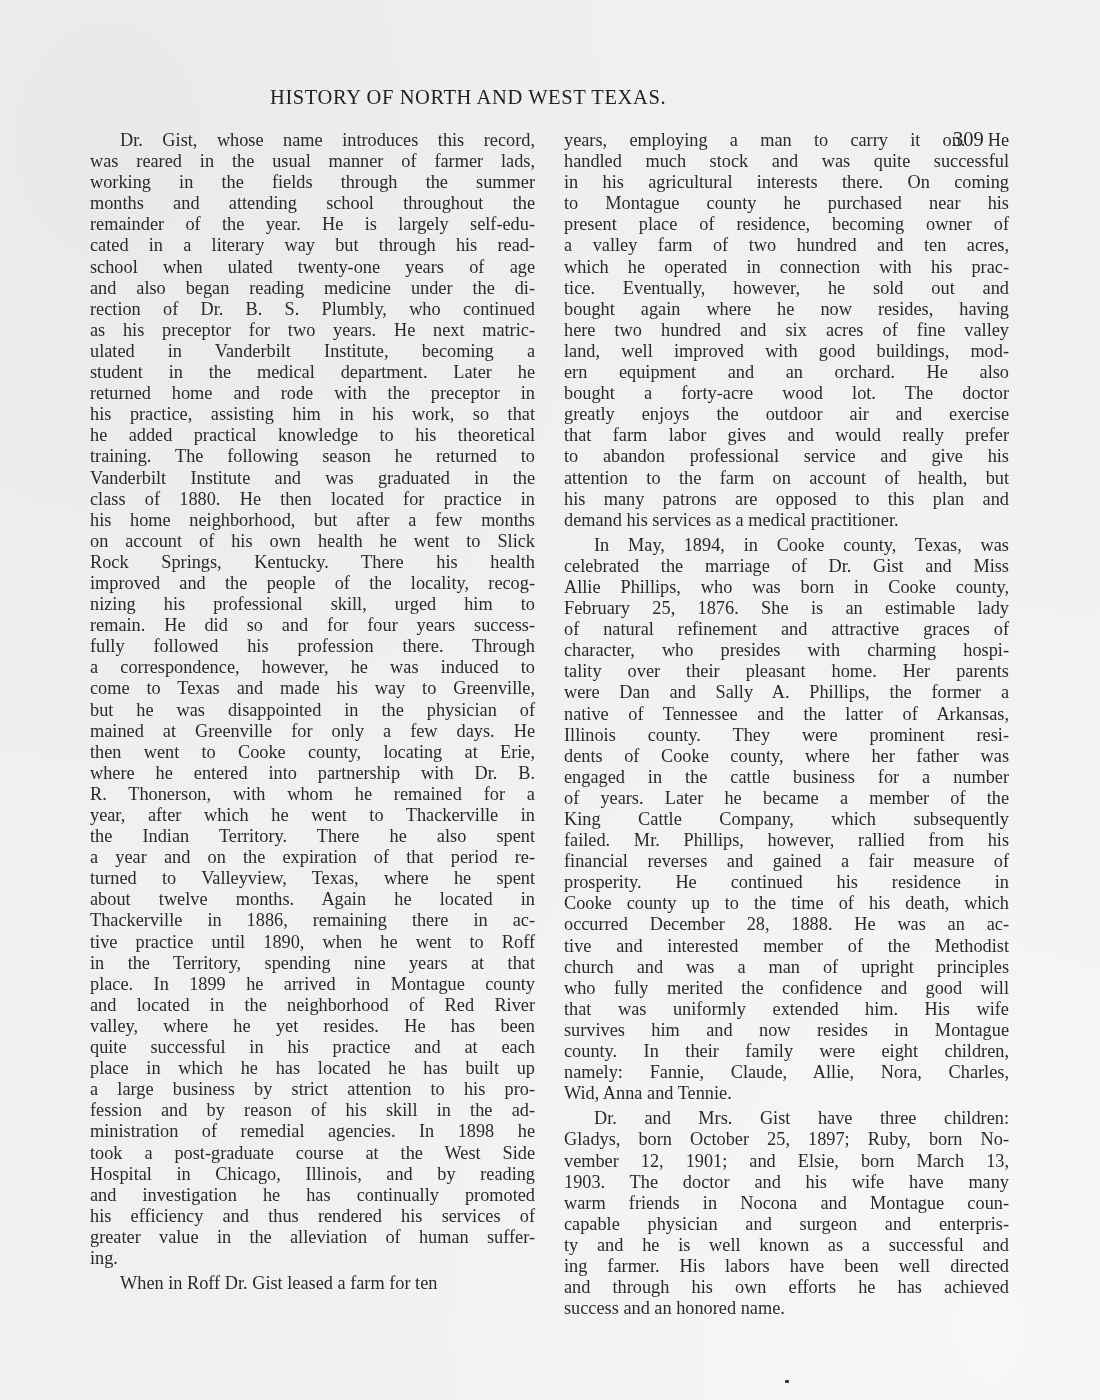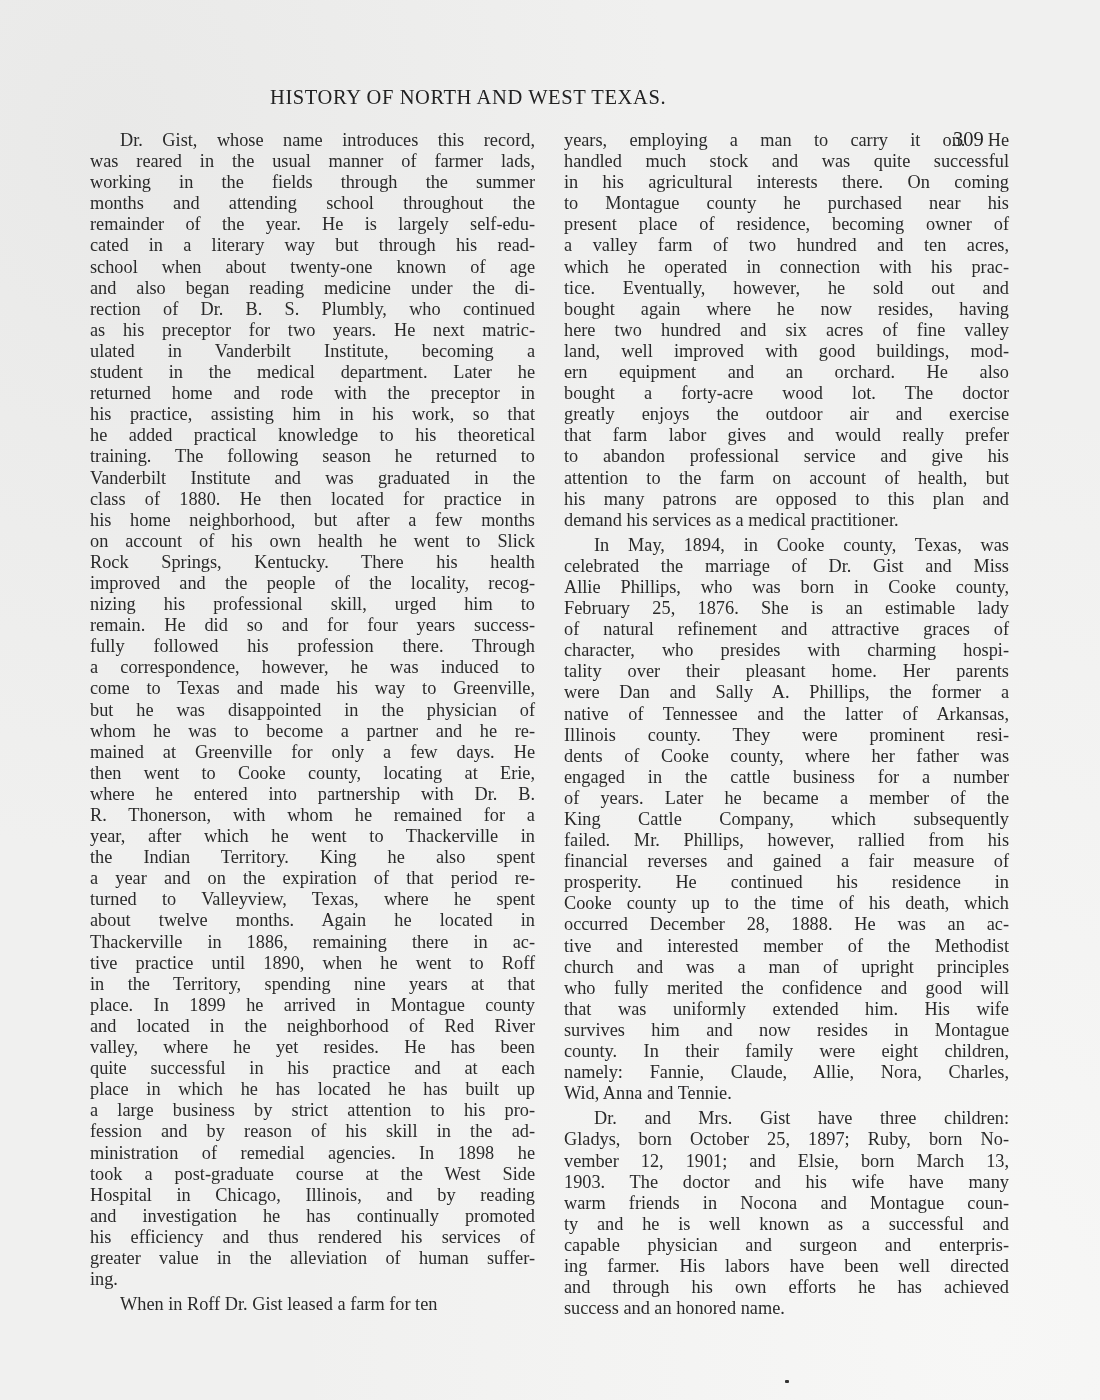--- a/index.html
+++ b/index.html
@@ -93,21 +93,21 @@
   </div>
 
   <div class="column col-left" id="col-left">
       <div class="paragraph">
         <span class="line indent">Dr. Gist, whose name introduces this record,</span>
         <span class="line">was reared in the usual manner of farmer lads,</span>
         <span class="line">working in the fields through the summer</span>
         <span class="line">months and attending school throughout the</span>
         <span class="line">remainder of the year. He is largely self-edu-</span>
         <span class="line">cated in a literary way but through his read-</span>
-        <span class="line">school when about twenty-one known of age</span>
+        <span class="line">school when ulated twenty-one years of age</span>
         <span class="line">and also began reading medicine under the di-</span>
         <span class="line">rection of Dr. B. S. Plumbly, who continued</span>
         <span class="line">as his preceptor for two years. He next matric-</span>
         <span class="line">ulated in Vanderbilt Institute, becoming a</span>
         <span class="line">student in the medical department. Later he</span>
         <span class="line">returned home and rode with the preceptor in</span>
         <span class="line">his practice, assisting him in his work, so that</span>
         <span class="line">he added practical knowledge to his theoretical</span>
         <span class="line">training. The following season he returned to</span>
         <span class="line">Vanderbilt Institute and was graduated in the</span>
@@ -115,27 +115,26 @@
         <span class="line">his home neighborhood, but after a few months</span>
         <span class="line">on account of his own health he went to Slick</span>
         <span class="line">Rock Springs, Kentucky. There his health</span>
         <span class="line">improved and the people of the locality, recog-</span>
         <span class="line">nizing his professional skill, urged him to</span>
         <span class="line">remain. He did so and for four years success-</span>
         <span class="line">fully followed his profession there. Through</span>
         <span class="line">a correspondence, however, he was induced to</span>
         <span class="line">come to Texas and made his way to Greenville,</span>
         <span class="line">but he was disappointed in the physician of</span>
-        <span class="line">whom he was to become a partner and he re-</span>
         <span class="line">mained at Greenville for only a few days. He</span>
         <span class="line">then went to Cooke county, locating at Erie,</span>
         <span class="line">where he entered into partnership with Dr. B.</span>
         <span class="line">R. Thonerson, with whom he remained for a</span>
         <span class="line">year, after which he went to Thackerville in</span>
-        <span class="line">the Indian Territory. King he also spent</span>
+        <span class="line">the Indian Territory. There he also spent</span>
         <span class="line">a year and on the expiration of that period re-</span>
         <span class="line">turned to Valleyview, Texas, where he spent</span>
         <span class="line">about twelve months. Again he located in</span>
         <span class="line">Thackerville in 1886, remaining there in ac-</span>
         <span class="line">tive practice until 1890, when he went to Roff</span>
         <span class="line">in the Territory, spending nine years at that</span>
         <span class="line">place. In 1899 he arrived in Montague county</span>
         <span class="line">and located in the neighborhood of Red River</span>
         <span class="line">valley, where he yet resides. He has been</span>
         <span class="line">quite successful in his practice and at each</span>
@@ -207,22 +206,22 @@
         <span class="line">namely: Fannie, Claude, Allie, Nora, Charles,</span>
         <span class="line last">Wid, Anna and Tennie.</span>
       </div>
       <div class="para-gap"></div>
       <div class="paragraph">
         <span class="line indent">Dr. and Mrs. Gist have three children:</span>
         <span class="line">Gladys, born October 25, 1897; Ruby, born No-</span>
         <span class="line">vember 12, 1901; and Elsie, born March 13,</span>
         <span class="line">1903. The doctor and his wife have many</span>
         <span class="line">warm friends in Nocona and Montague coun-</span>
+        <span class="line">capable physician and surgeon and enterpris-</span>
         <span class="line">ty and he is well known as a successful and</span>
-        <span class="line">capable physician and surgeon and enterpris-</span>
         <span class="line">ing farmer. His labors have been well directed</span>
         <span class="line">and through his own efforts he has achieved</span>
         <span class="line last">success and an honored name.</span>
       </div>
     </div>
 
   <span class="speck" style="left:785px; top:1380px;"></span>
 </div>
 
 </body></html>

